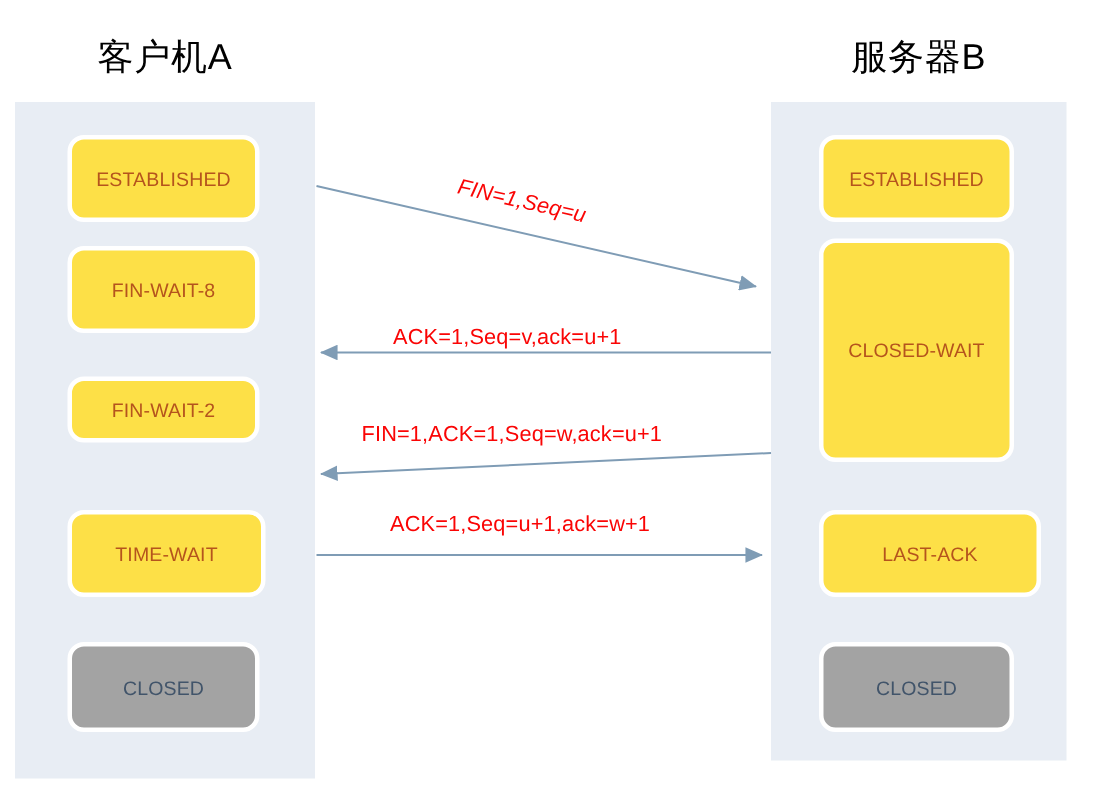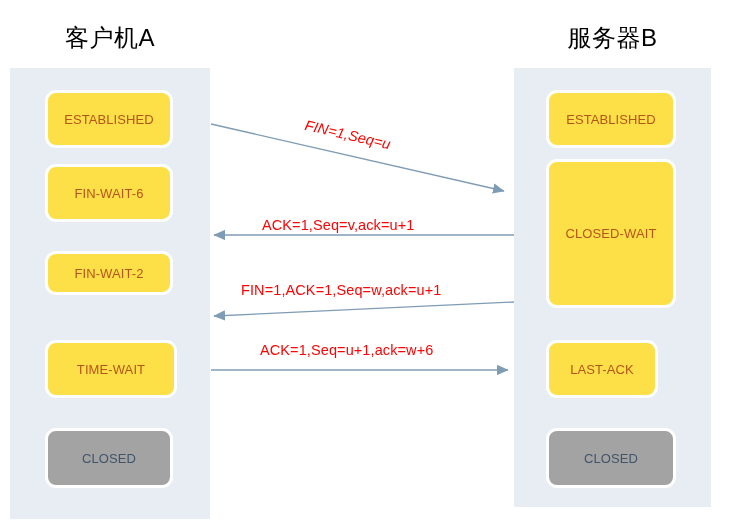--- a/index.html
+++ b/index.html
@@ -66,21 +66,21 @@
   
   #state-client-established { left: 45px; top: 90px;  width: 128px; height: 58px; }
   #state-client-finwait1    { left: 45px; top: 164px; width: 128px; height: 58px; }
   #state-client-finwait2    { left: 45px; top: 251px; width: 128px; height: 44px; }
   #state-client-timewait    { left: 45px; top: 340px; width: 132px; height: 58px; }
   #state-client-closed      { left: 45px; top: 428px; width: 128px; height: 60px; }
 
   
   #state-server-established { left: 546px; top: 90px;  width: 130px; height: 58px; }
   #state-server-closedwait  { left: 546px; top: 159px; width: 130px; height: 149px; }
-  #state-server-lastack     { left: 546px; top: 340px; width: 112px; height: 58px; }
+  #state-server-lastack     { left: 546px; top: 340px; width: 148px; height: 58px; }
   #state-server-closed      { left: 546px; top: 428px; width: 130px; height: 60px; }
 
   
   #arrow-layer {
     position: absolute;
     left: 0;
     top: 0;
     width: 729px;
     height: 530px;
     pointer-events: none;
@@ -110,21 +110,21 @@
 
 <div id="stage">
 
   <div class="col-title" id="title-client">客户机A</div>
   <div class="col-title" id="title-server">服务器B</div>
 
   <div class="panel" id="panel-client"></div>
   <div class="panel" id="panel-server"></div>
 
   <div class="state-box active" id="state-client-established">ESTABLISHED</div>
-  <div class="state-box active" id="state-client-finwait1">FIN-WAIT-6</div>
+  <div class="state-box active" id="state-client-finwait1">FIN-WAIT-8</div>
   <div class="state-box active" id="state-client-finwait2">FIN-WAIT-2</div>
   <div class="state-box active" id="state-client-timewait">TIME-WAIT</div>
   <div class="state-box closed" id="state-client-closed">CLOSED</div>
 
   <div class="state-box active" id="state-server-established">ESTABLISHED</div>
   <div class="state-box active" id="state-server-closedwait">CLOSED-WAIT</div>
   <div class="state-box active" id="state-server-lastack">LAST-ACK</div>
   <div class="state-box closed" id="state-server-closed">CLOSED</div>
 
   <svg id="arrow-layer" viewBox="0 0 729 530">
@@ -142,15 +142,15 @@
     <line x1="514" y1="235" x2="214" y2="235" stroke="#7f9cb5" stroke-width="1.3" marker-end="url(#head-left)"></line>
 
     <line x1="514" y1="302" x2="214" y2="316" stroke="#7f9cb5" stroke-width="1.3" marker-end="url(#head-left)"></line>
 
     <line x1="211" y1="370" x2="508" y2="370" stroke="#7f9cb5" stroke-width="1.3" marker-end="url(#head-right)"></line>
   </svg>
 
   <div class="msg-label" id="msg-label-1">FIN=1,Seq=u</div>
   <div class="msg-label" id="msg-label-2">ACK=1,Seq=v,ack=u+1</div>
   <div class="msg-label" id="msg-label-3">FIN=1,ACK=1,Seq=w,ack=u+1</div>
-  <div class="msg-label" id="msg-label-4">ACK=1,Seq=u+1,ack=w+6</div>
+  <div class="msg-label" id="msg-label-4">ACK=1,Seq=u+1,ack=w+1</div>
 
 </div>
 
 </body></html>

